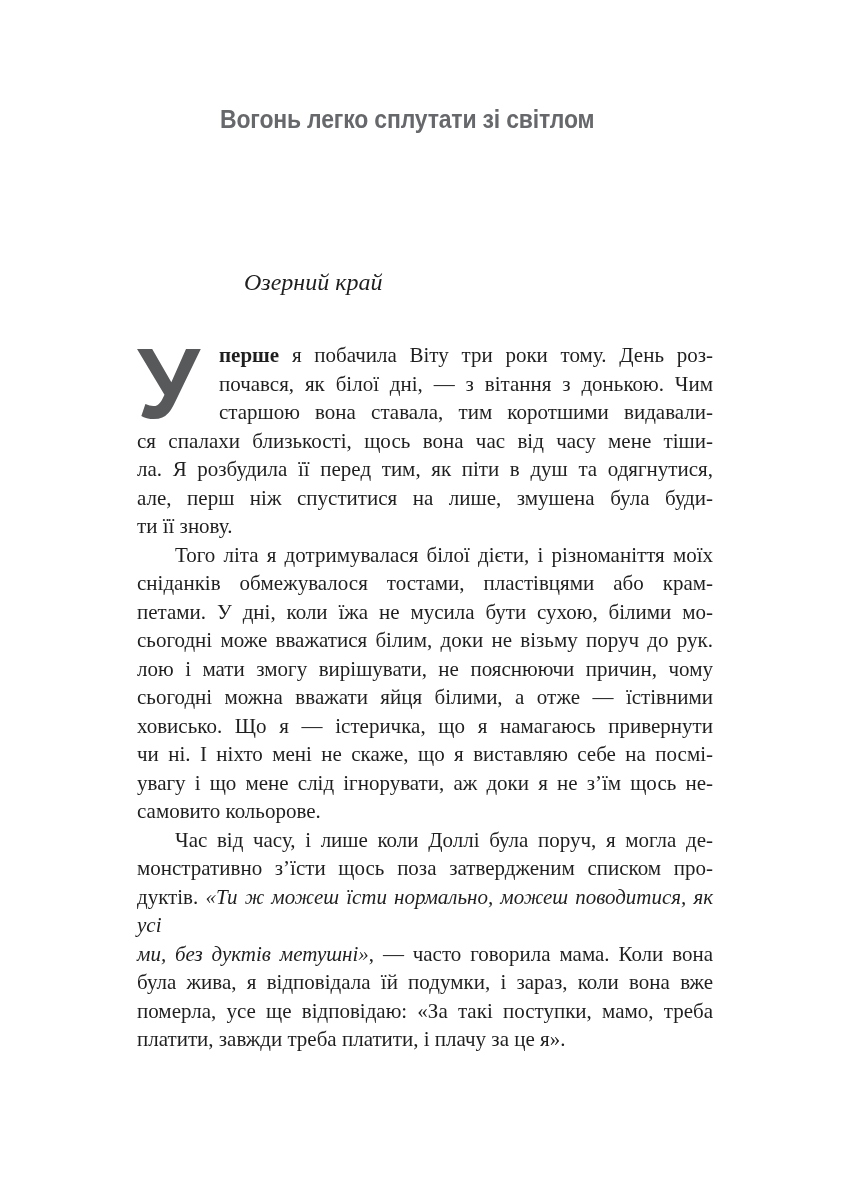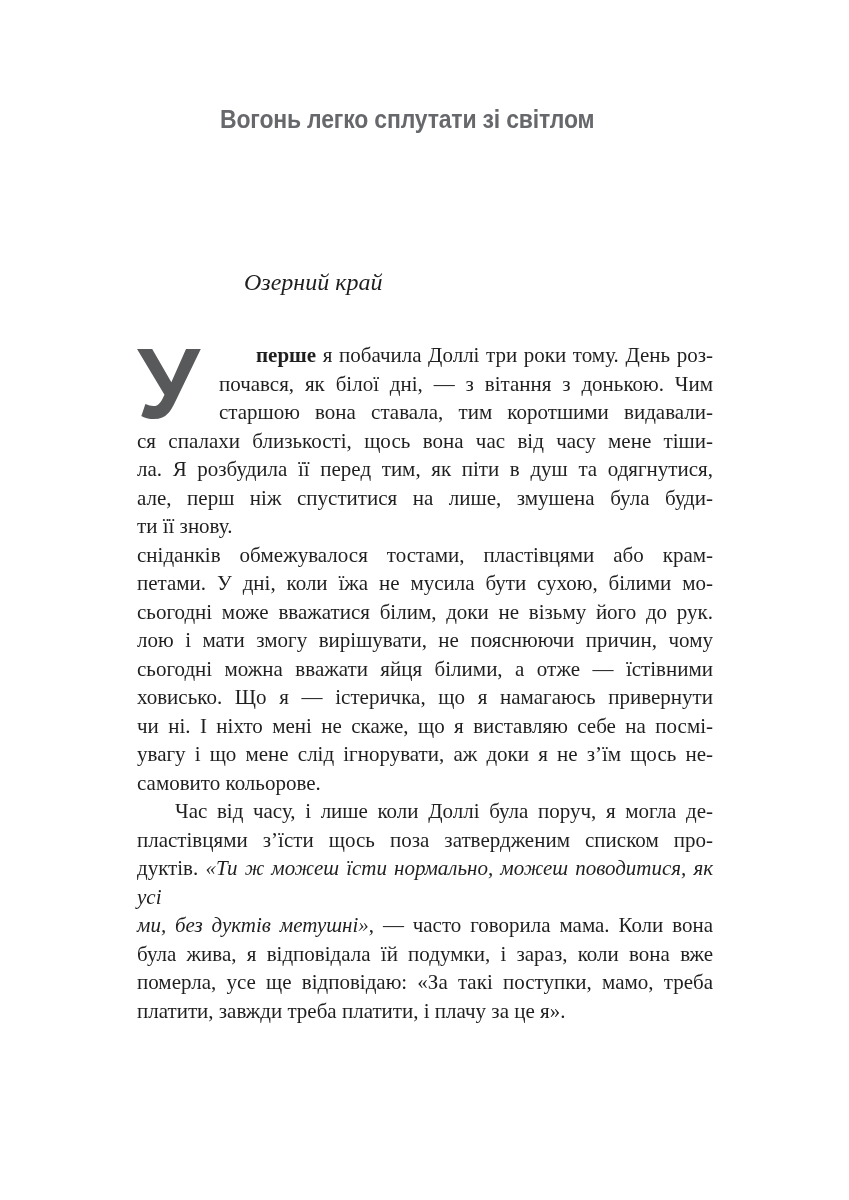--- a/index.html
+++ b/index.html
@@ -61,48 +61,49 @@
   .line {
     text-align: justify;
     text-align-last: justify;
   }
   .line.last {
     text-align-last: left;
   }
   .line.indent {
     text-indent: 38px;
   }
-  .line span.b { font-weight: bold; margin-left: 37px; }
+  .line span.b { font-weight: bold; }
   .line span.i { font-style: italic; }
 </style>
 </head>
 <body>
 
 <div class="page">
   <h1 class="title">Вогонь легко сплутати зі світлом</h1>
   <div class="epigraph">Озерний край</div>
   <div class="body-text">
       <div class="dropcap">У</div>
-      <div class="line"><span class="b">перше</span><span> я побачила Доллі три роки тому. День роз-</span></div>
+      <div class="line"><span class="b">перше</span><span> я побачила Віту три роки тому. День роз-</span></div>
       <div class="line"><span>почався, як білої дні, — з вітання з донькою. Чим</span></div>
       <div class="line"><span>старшою вона ставала, тим коротшими видавали-</span></div>
       <div class="line"><span>ся спалахи близькості, щось вона час від часу мене тіши-</span></div>
       <div class="line"><span>ла. Я розбудила її перед тим, як піти в душ та одягнутися,</span></div>
       <div class="line"><span>але, перш ніж спуститися на лише, змушена була буди-</span></div>
       <div class="line last"><span>ти її знову.</span></div>
+      <div class="line indent"><span>Того літа я дотримувалася білої дієти, і різноманіття моїх</span></div>
       <div class="line"><span>сніданків обмежувалося тостами, пластівцями або крам-</span></div>
       <div class="line"><span>петами. У дні, коли їжа не мусила бути сухою, білими мо-</span></div>
-      <div class="line"><span>сьогодні може вважатися білим, доки не візьму його до рук.</span></div>
+      <div class="line"><span>сьогодні може вважатися білим, доки не візьму поруч до рук.</span></div>
       <div class="line"><span>лою і мати змогу вирішувати, не пояснюючи причин, чому</span></div>
       <div class="line"><span>сьогодні можна вважати яйця білими, а отже — їстівними</span></div>
       <div class="line"><span>ховисько. Що я — істеричка, що я намагаюсь привернути</span></div>
       <div class="line"><span>чи ні. І ніхто мені не скаже, що я виставляю себе на посмі-</span></div>
       <div class="line"><span>увагу і що мене слід ігнорувати, аж доки я не з’їм щось не-</span></div>
       <div class="line last"><span>самовито кольорове.</span></div>
       <div class="line indent"><span>Час від часу, і лише коли Доллі була поруч, я могла де-</span></div>
-      <div class="line"><span>пластівцями з’їсти щось поза затвердженим списком про-</span></div>
+      <div class="line"><span>монстративно з’їсти щось поза затвердженим списком про-</span></div>
       <div class="line"><span>дуктів. </span><span class="i">«Ти ж можеш їсти нормально, можеш поводитися, як усі</span></div>
       <div class="line"><span class="i">ми, без дуктів метушні»</span><span>, — часто говорила мама. Коли вона</span></div>
       <div class="line"><span>була жива, я відповідала їй подумки, і зараз, коли вона вже</span></div>
       <div class="line"><span>померла, усе ще відповідаю: «За такі поступки, мамо, треба</span></div>
       <div class="line last"><span>платити, завжди треба платити, і плачу за це я».</span></div>
     </div>
 </div>
 
 </body></html>

